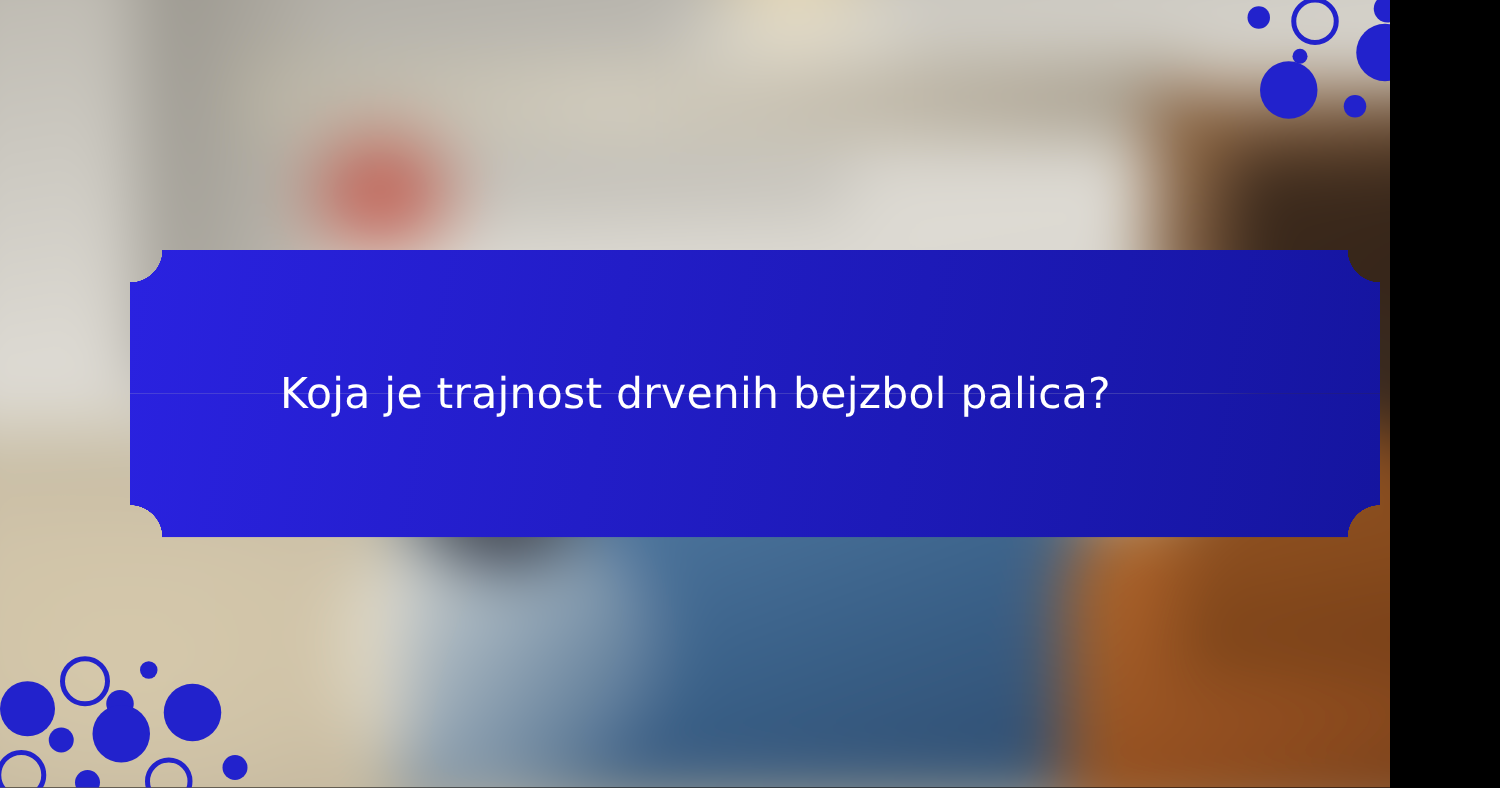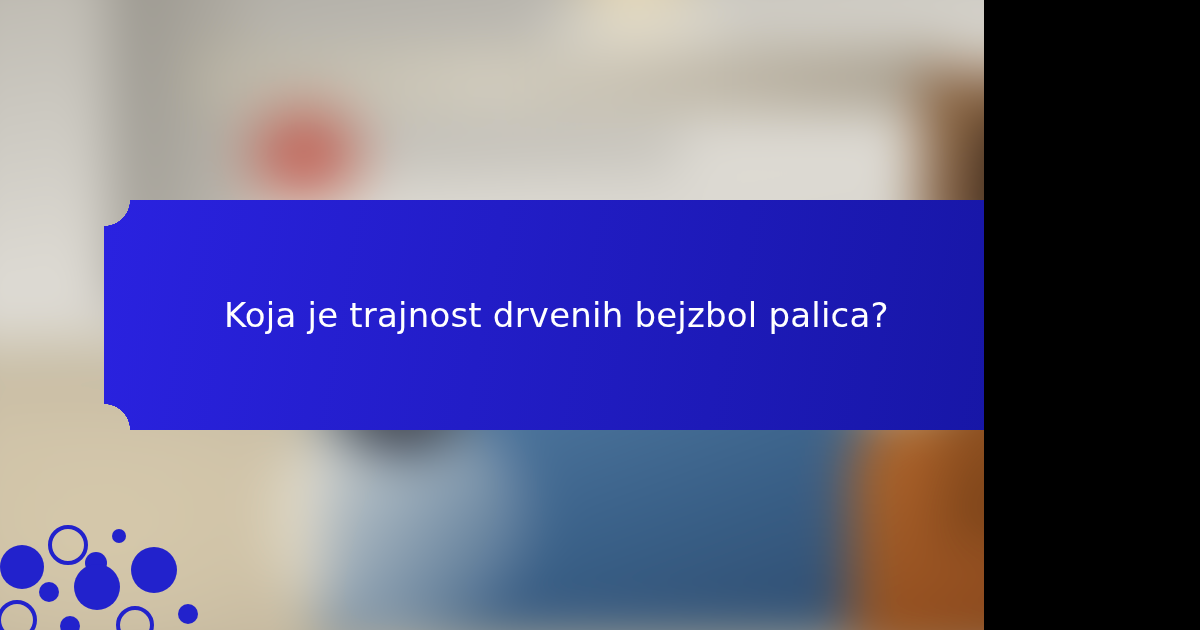--- a/index.html
+++ b/index.html
@@ -77,21 +77,21 @@
     font-size: 34px;
     font-weight: 400;
     letter-spacing: 0.2px;
     line-height: 1.25;
     white-space: nowrap;
   }
 </style>
 </head>
 <body>
 
-<div id="stage" style="width: 984px; height: 630px;">
+<div id="stage" style="width: 1080px; height: 630px; padding-left: 32px;">
 
   <div id="bg">
     <div class="bg-wall"></div>
     <div class="bg-floor"></div>
 
     <div class="blob" style="left:170px;top:-60px;width:150px;height:430px;border-radius:8px;
                 background:linear-gradient(100deg,#8d8a82,#a8a49b 60%,#c3bfb6);opacity:.85;"></div>
     <div class="blob" style="left:320px;top:-60px;width:420px;height:300px;border-radius:10px;
                 background:linear-gradient(170deg,#a3a099,#c5c2ba);opacity:.7;"></div>
 

